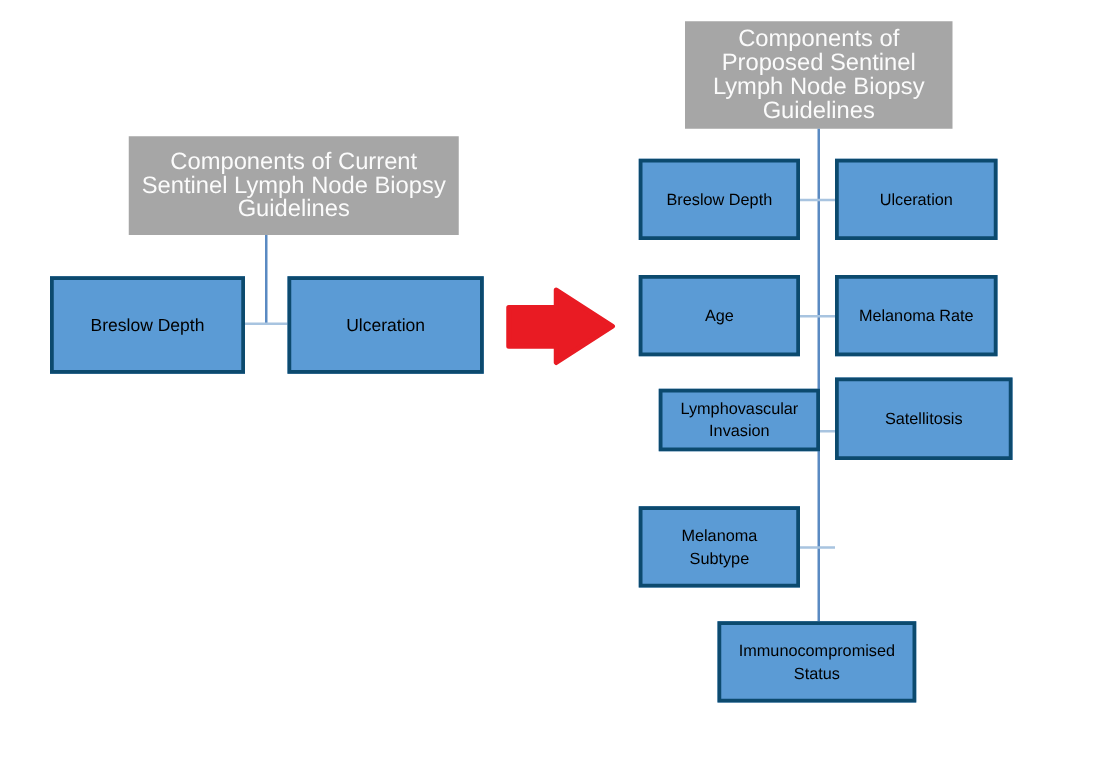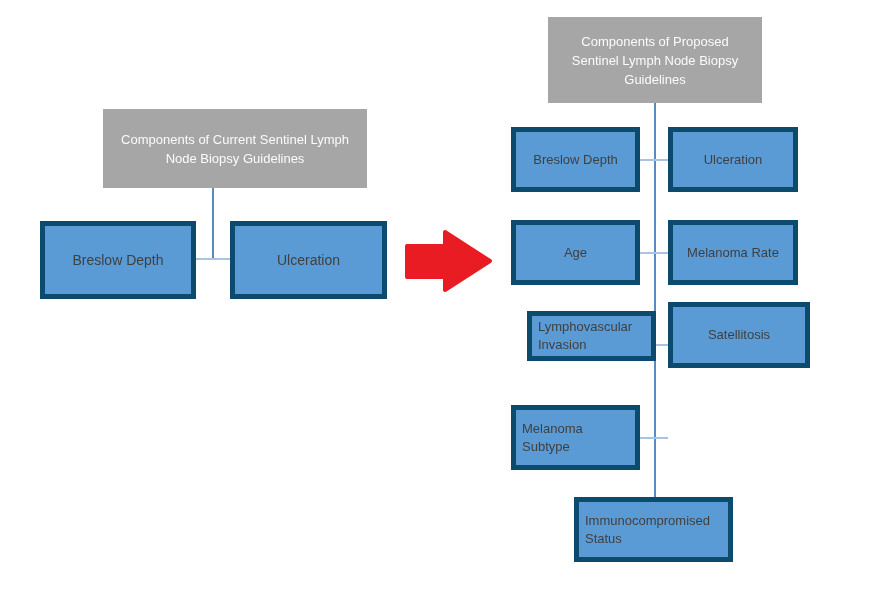--- a/index.html
+++ b/index.html
@@ -11,39 +11,40 @@
     position: relative;
     width: 888px;
     height: 607px;
     background: #ffffff;
     font-family: "Liberation Sans", sans-serif;
     overflow: hidden;
   }
   .node {
     position: absolute;
     background: #5b9bd5;
-    border: 5px solid #0c4a6e;
+    border: 3px solid #0c4a6e;
     box-sizing: border-box;
-    color: #404040;
+    color: #000000;
     display: flex;
     align-items: center;
     justify-content: center;
+    text-align: center;
     line-height: 18px;
   }
   .node.big { font-size: 14px; }
   .node.small { font-size: 13px; padding: 0 6px; }
   .header {
     position: absolute;
     background: #a6a6a6;
     color: #fbfbfb;
     display: flex;
     align-items: center;
     justify-content: center;
     text-align: center;
-    font-size: 13px;
+    font-size: 19px;
     line-height: 19px;
     padding: 0 10px;
     box-sizing: border-box;
   }
   .vline {
     position: absolute;
     width: 2px;
     background: #5a8ac2;
   }
   .hline {

